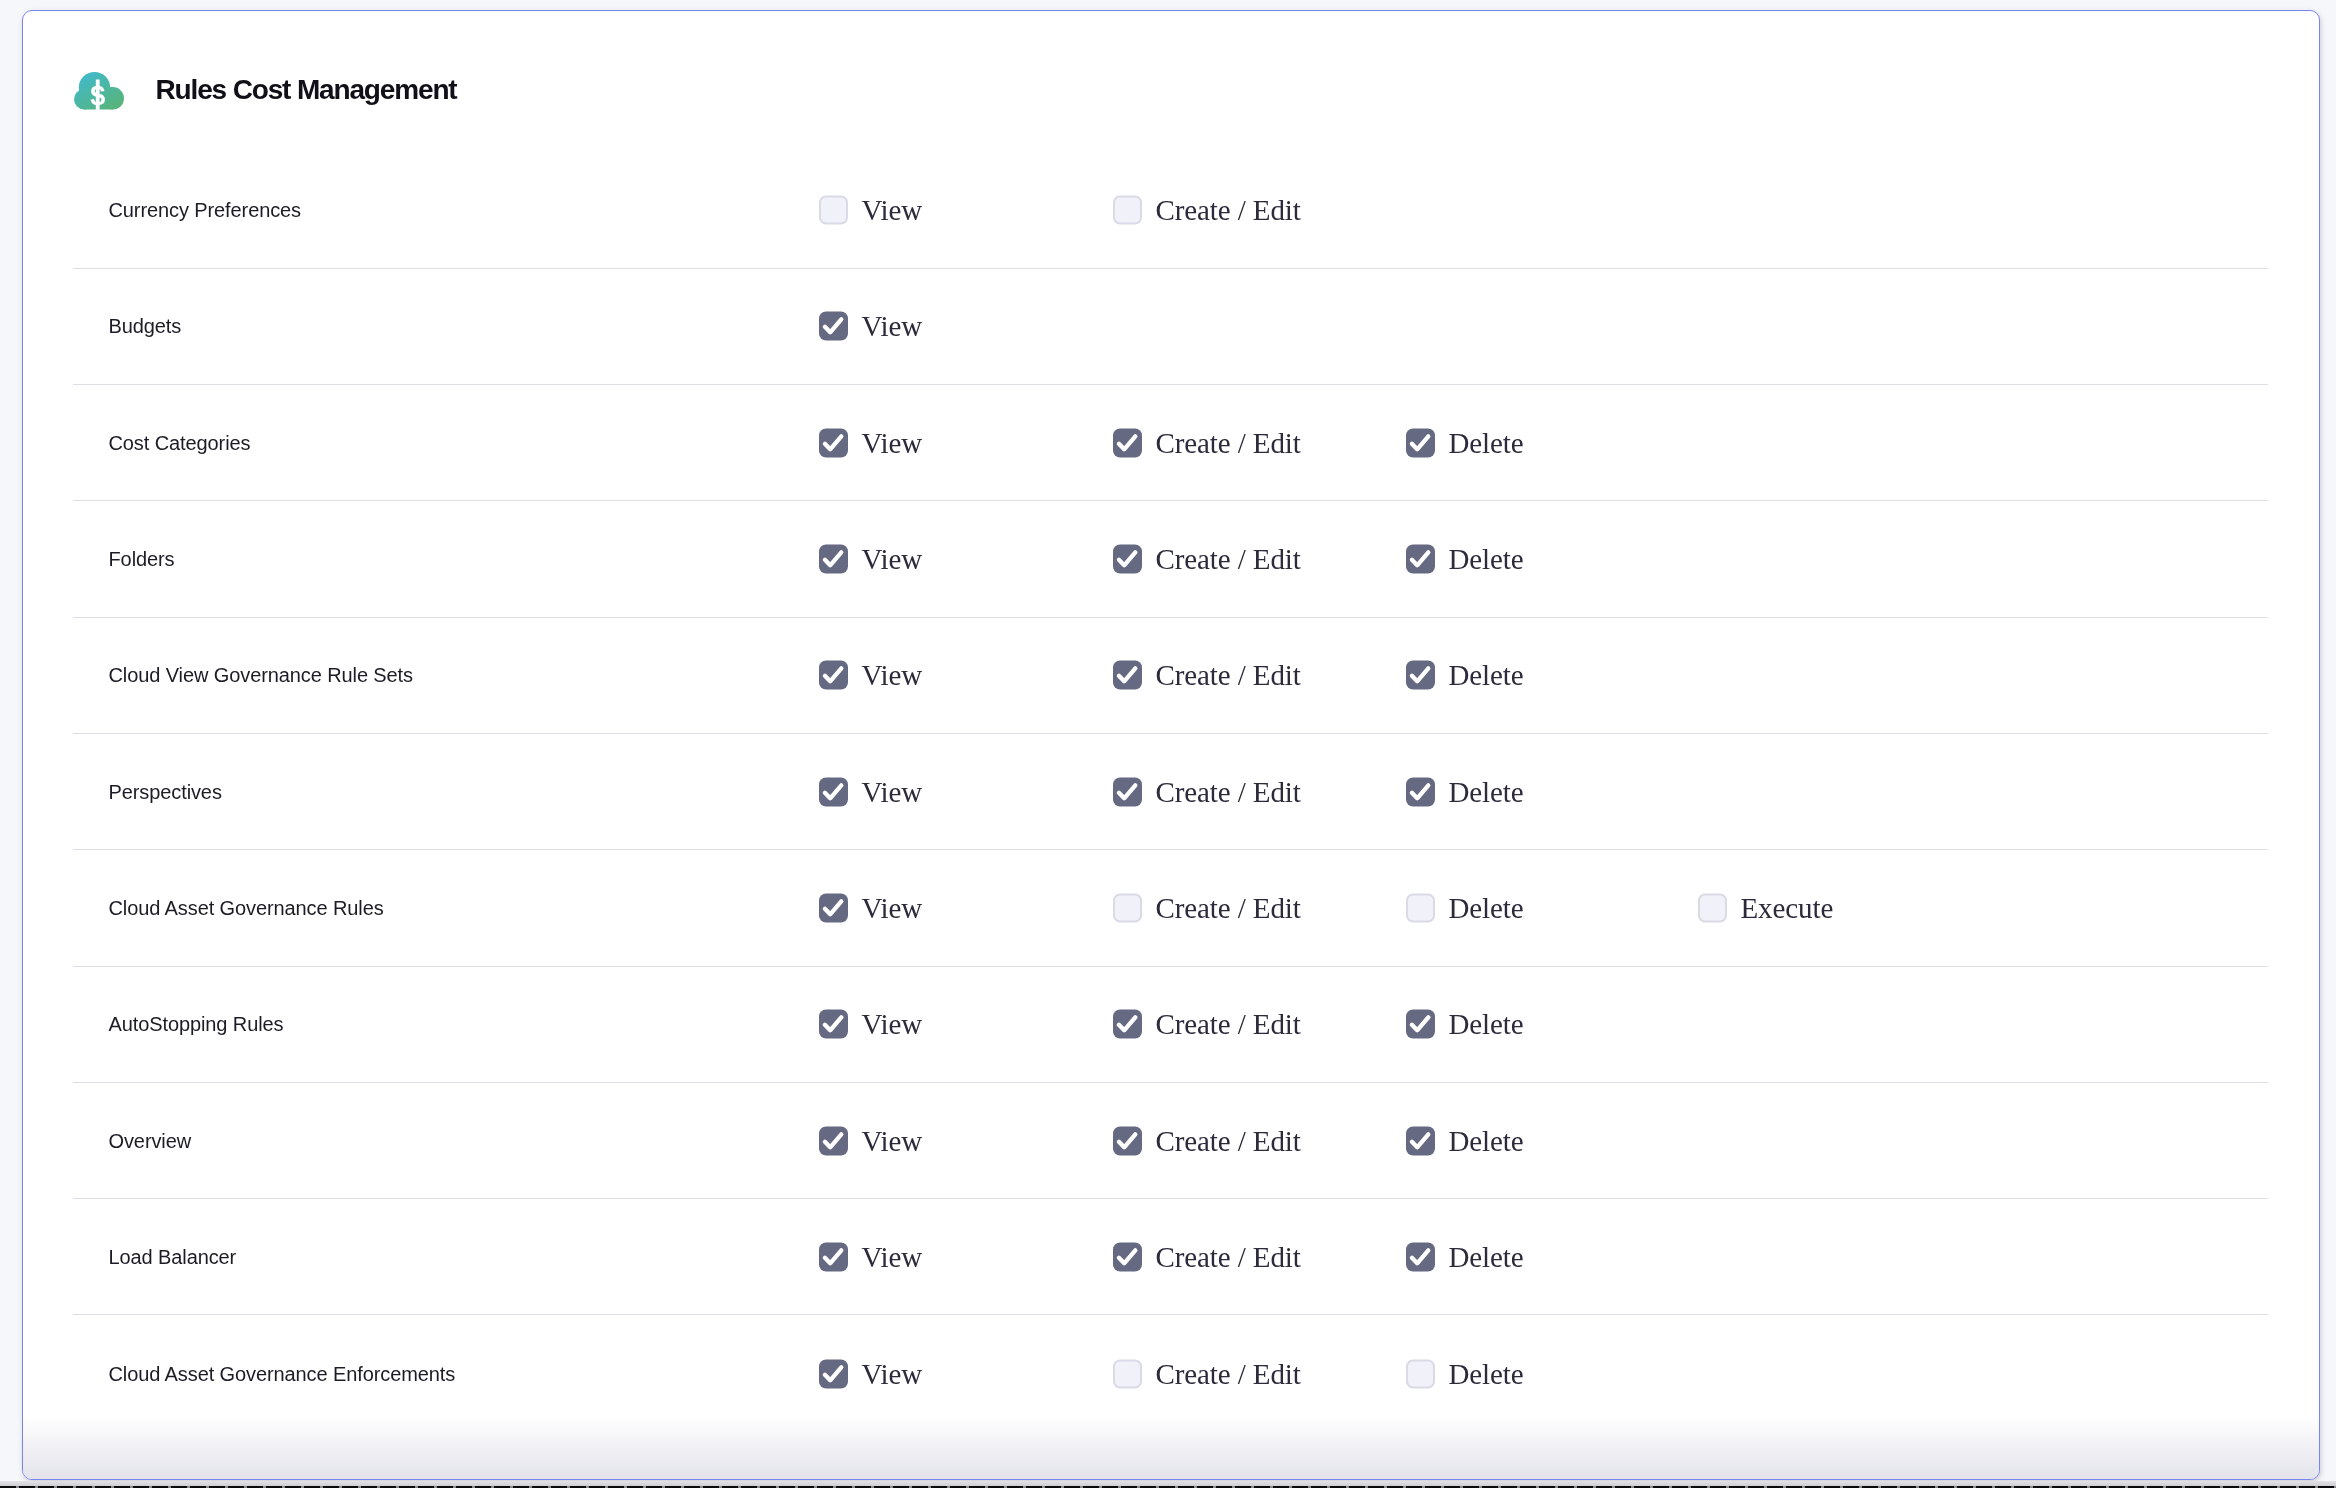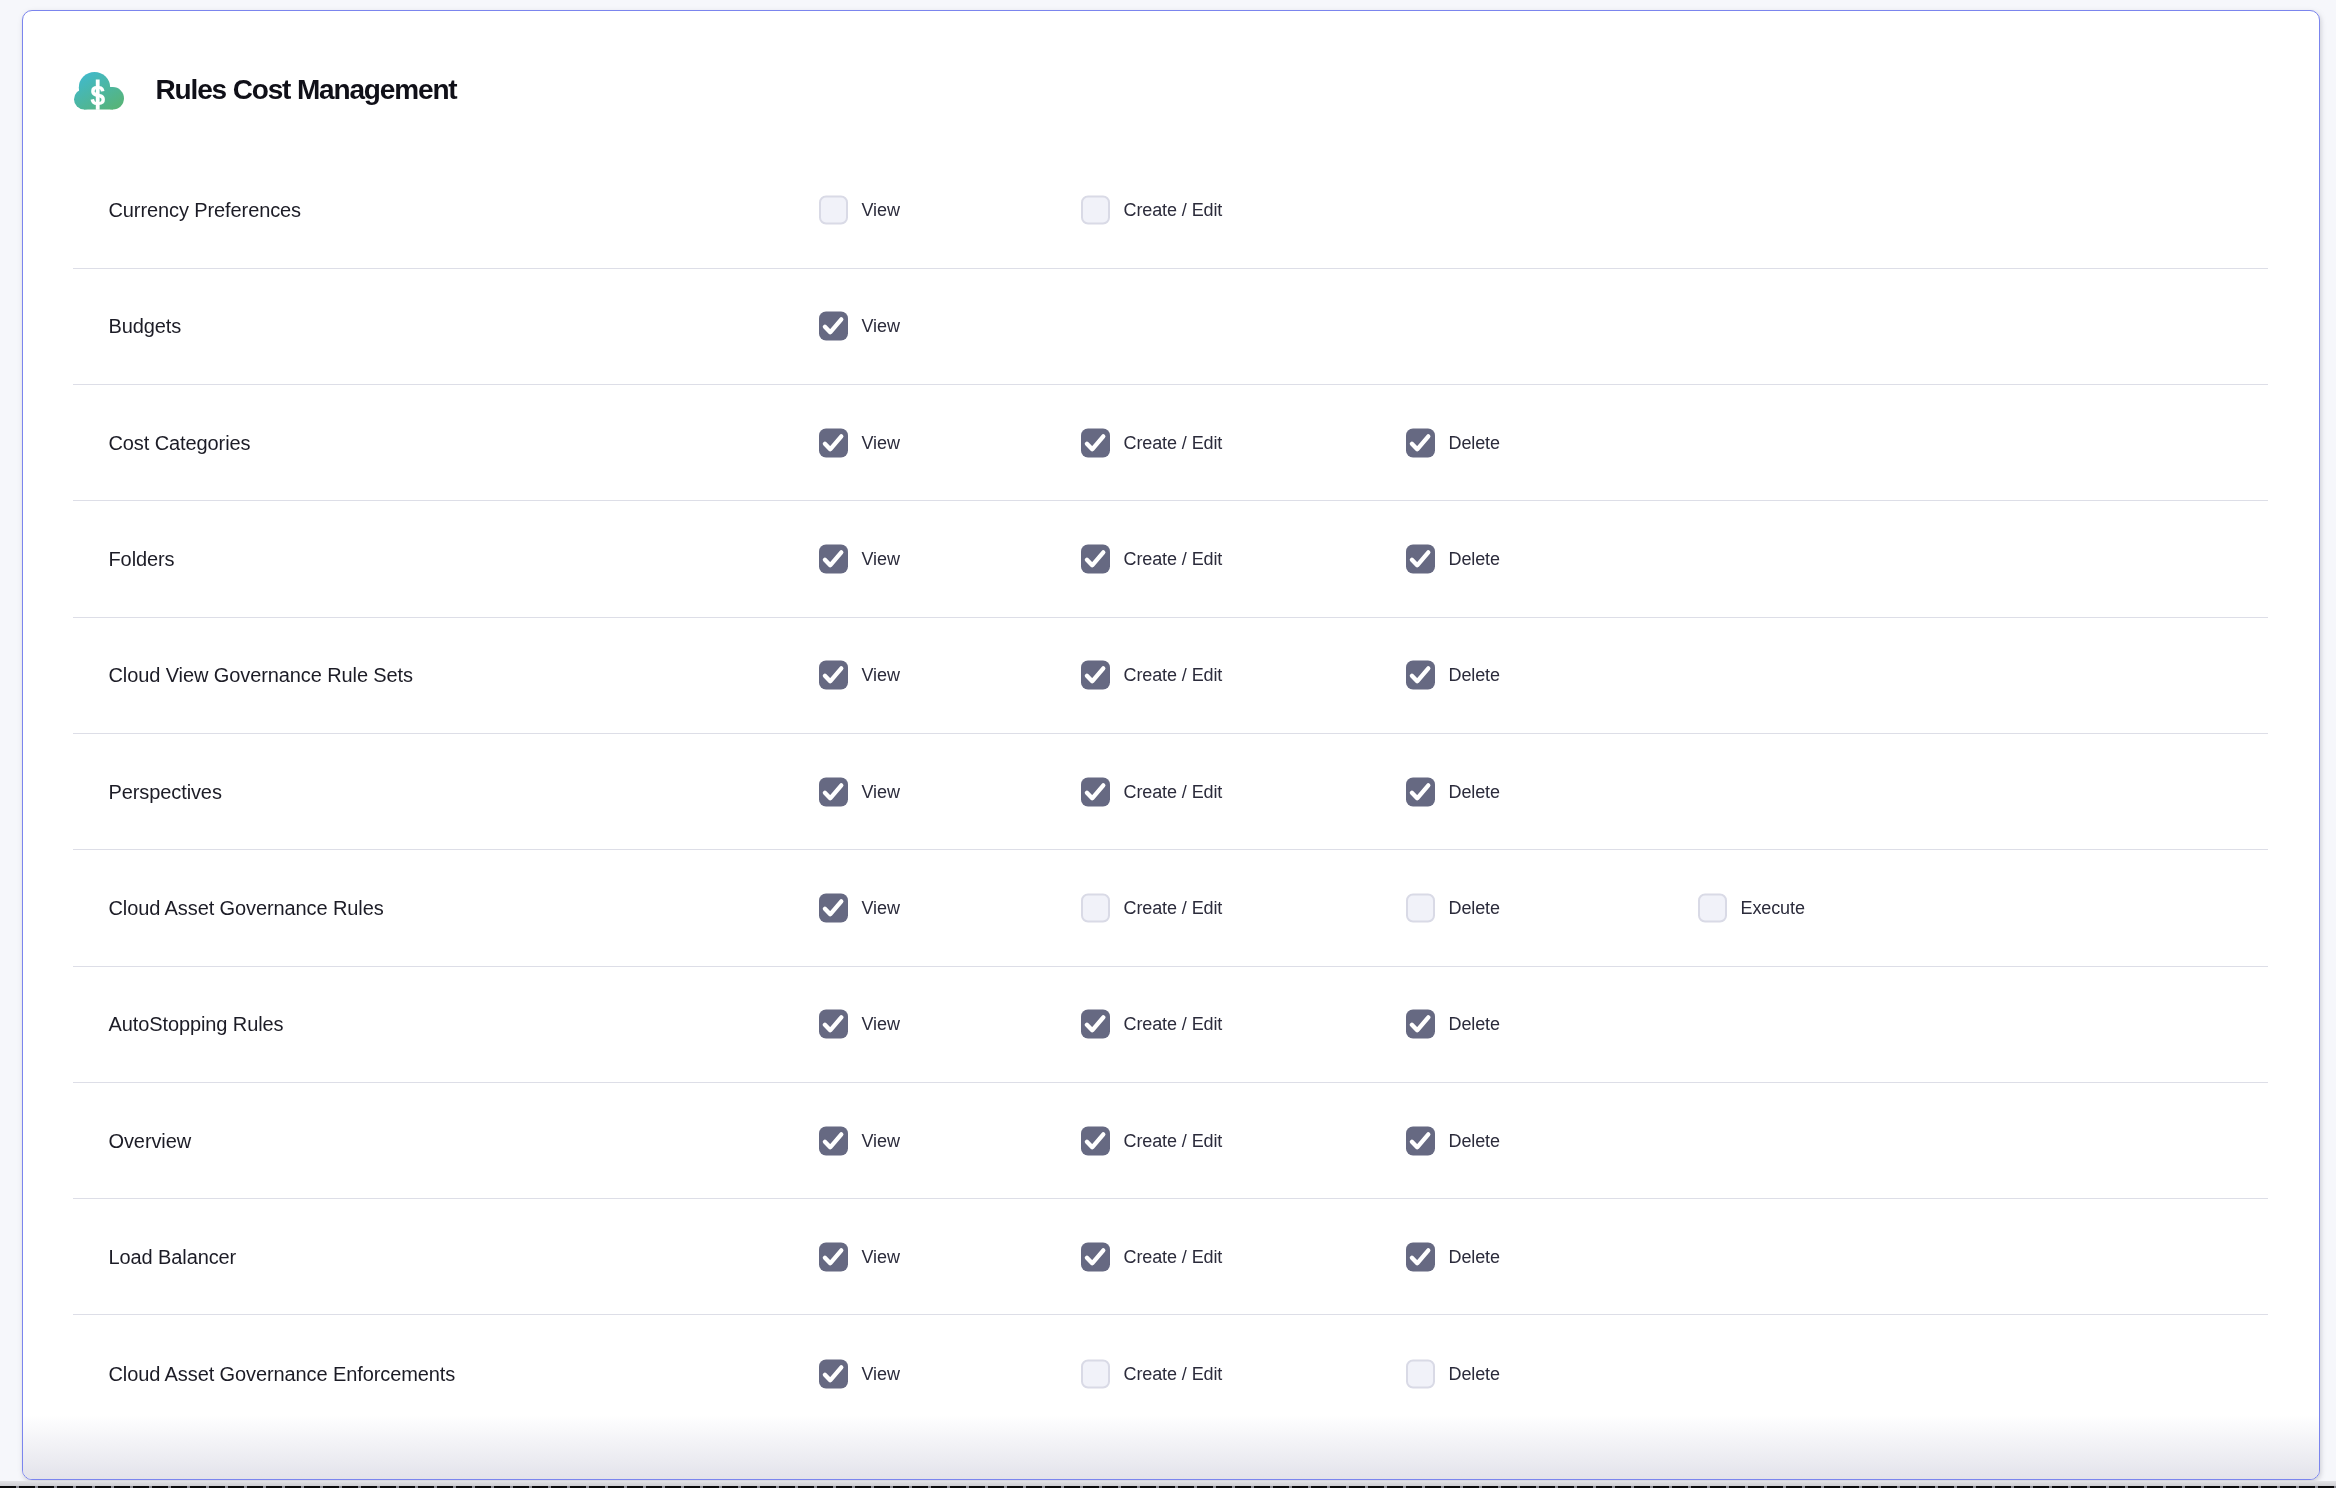--- a/index.html
+++ b/index.html
@@ -19,24 +19,24 @@
   }
   .rows { position:absolute; left:49.5px; top:141.5px; width:2195px; }
   .row { position:relative; height:116.3px; border-bottom:1.5px solid #dddee7; }
   .row.last { border-bottom:none; }
   .lbl {
     position:absolute; left:36px; top:50%; transform:translateY(-50%);
     font-size:20px; color:#1c1c26; letter-spacing:-0.1px; white-space:nowrap;
   }
   .perm {
     position:absolute; top:50%; transform:translateY(-50%);
-    display:flex; align-items:center; font-size:18px; color:#2b2b3b;
-    letter-spacing:-0.1px; white-space:nowrap;
-  }
-  .p1 { left:746px; } .p2 { left:1008px; } .p3 { left:1333px; } .p4 { left:1625px; }
+    display:flex; align-items:center; font-size:29px; color:#2b2b3b;
+    letter-spacing:-0.1px; white-space:nowrap;font-family:Liberation Serif, serif;
+  }
+  .p1 { left:746px; } .p2 { left:1040px; } .p3 { left:1333px; } .p4 { left:1625px; }
   .cb { width:29px; height:29px; border-radius:7px; margin-right:14px; flex:none; position:relative; }
   .cb.off { background:#f1f2f9; border:2px solid #d9dae6; }
   .cb.on { background:#666982; }
   .cb.on svg { position:absolute; left:0; top:0; }
   .fade {
     position:absolute; left:0; right:0; bottom:0; height:64px;
     background:linear-gradient(180deg, rgba(231,231,238,0) 0%, #e3e3eb 100%);
   }
   .below {
     position:absolute; left:0; top:1481px; width:2336px; height:5px;

